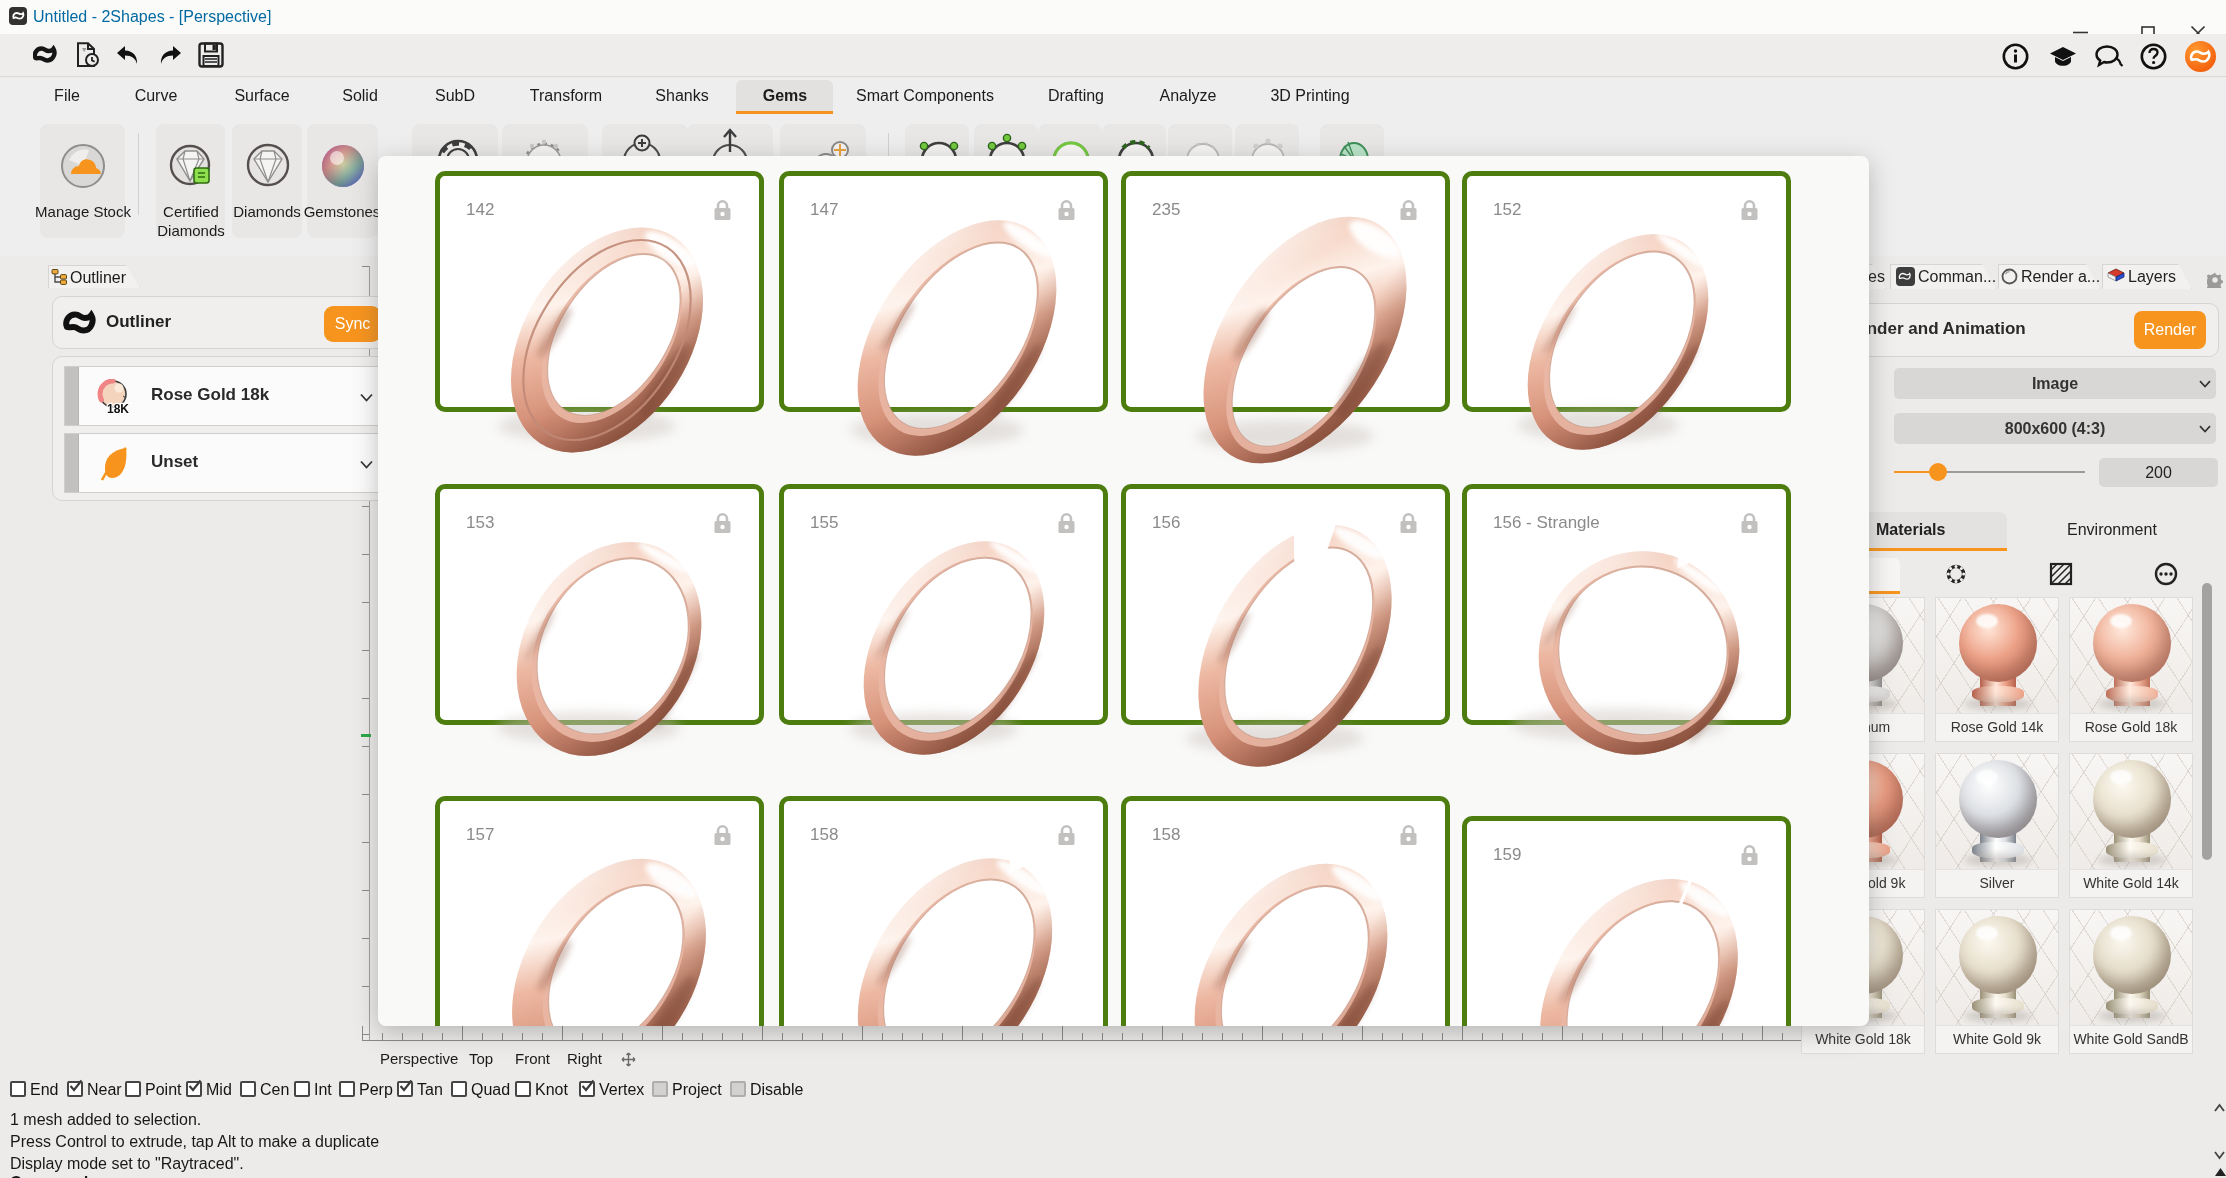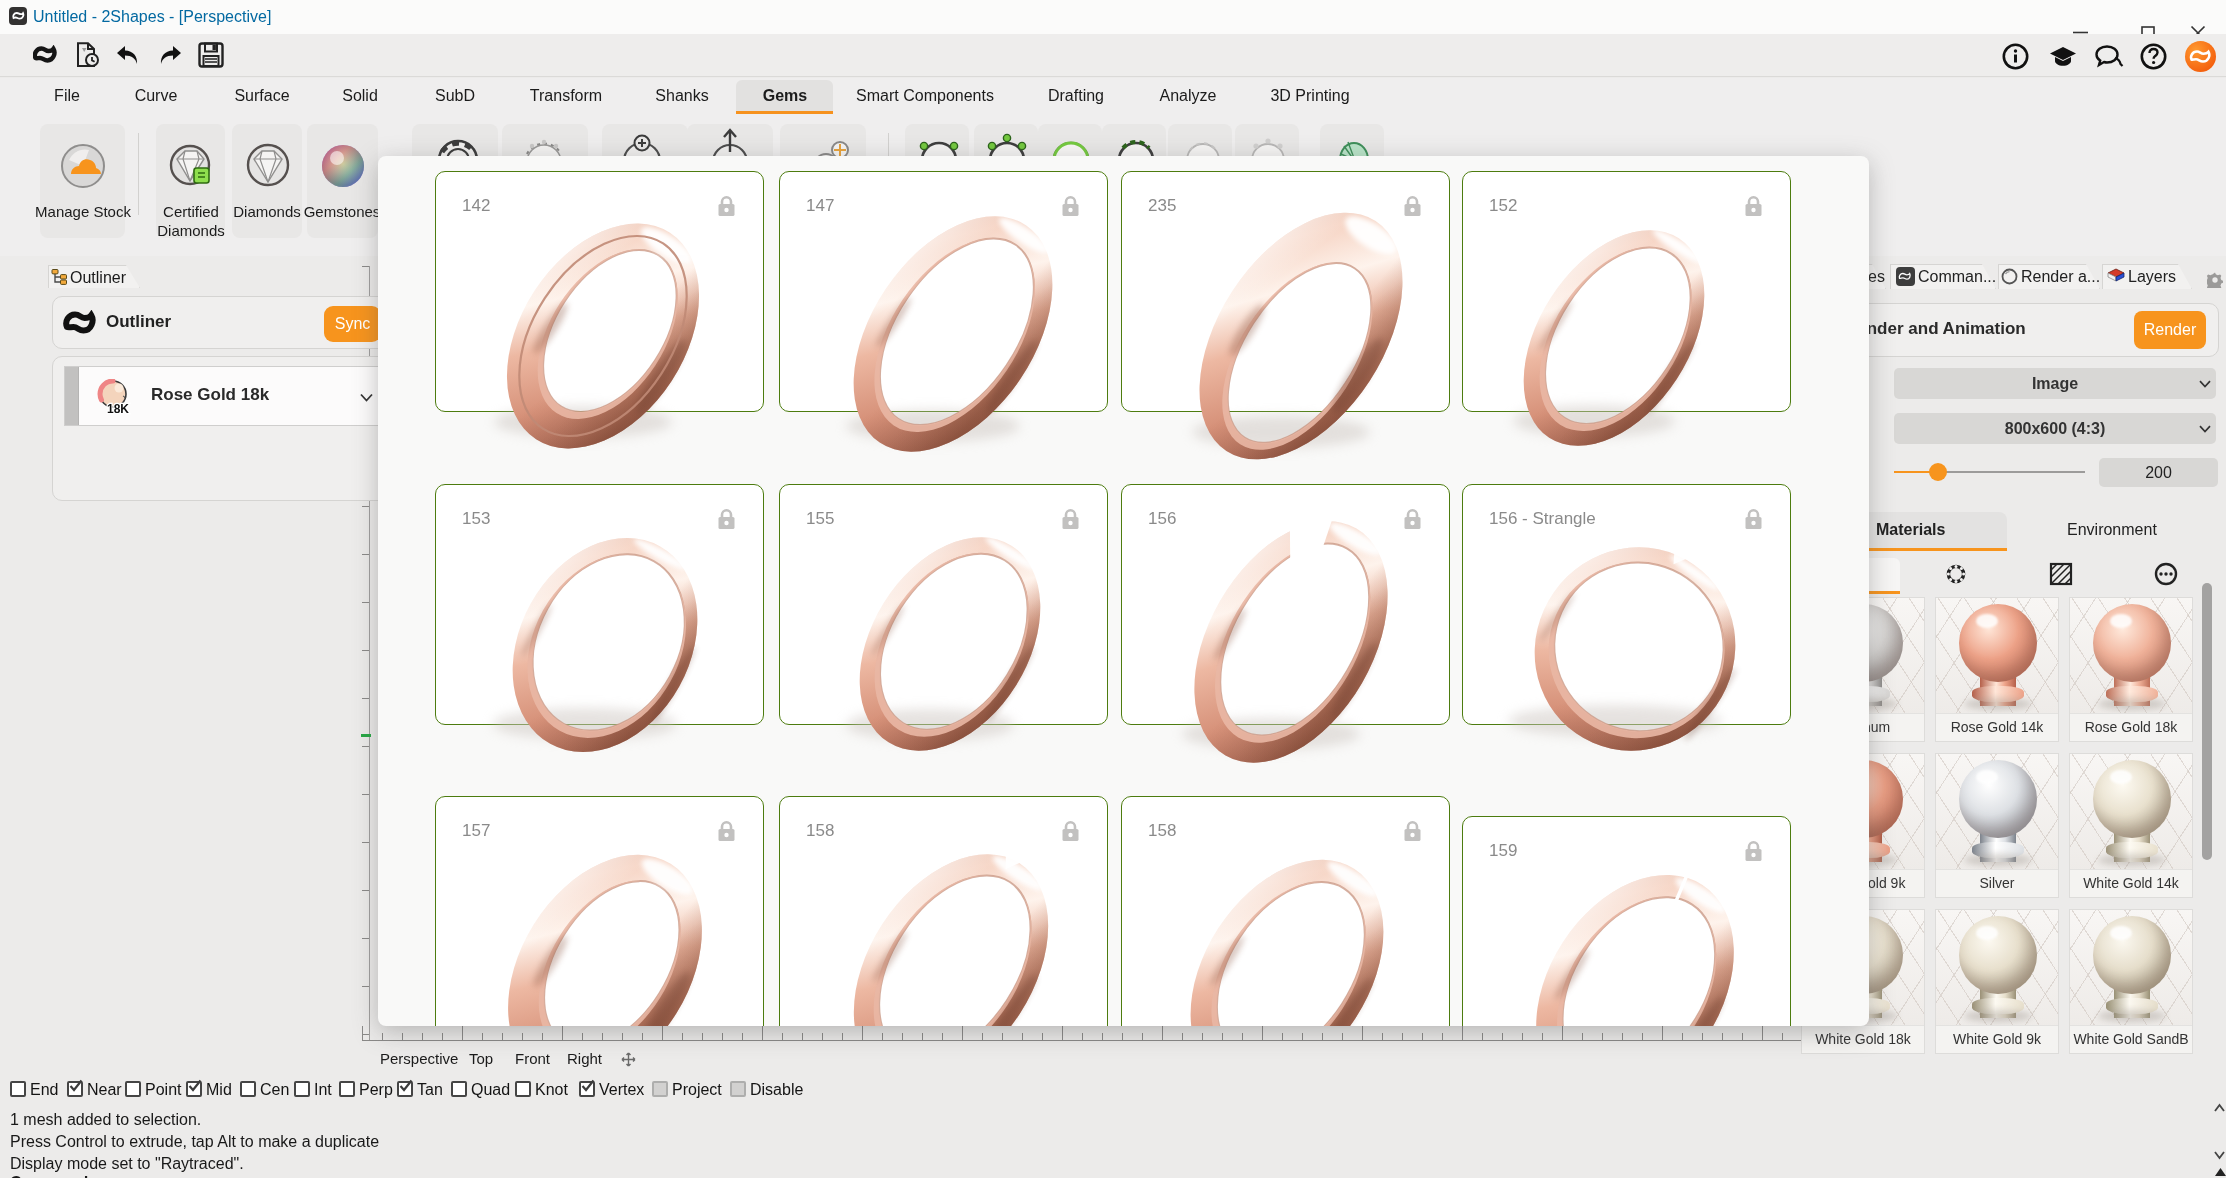--- a/index.html
+++ b/index.html
@@ -28,21 +28,21 @@
 
   
   .paneltab { background:#f2f1f0; border:1px solid #d6d5d3; border-bottom:none; }
   #outlinerbox1, #outlinerbox2 { background:#f0efee; border:1px solid #d5d4d2; border-radius:10px; }
   .selrow { position:absolute; background:#fcfbfb; border:1px solid #cfcecd; overflow:hidden; }
   .selbar { position:absolute; left:0; top:0; width:14px; height:100%; background:#c2c1c0; border-right:1px solid #b5b4b3; }
 
   
   #modal { z-index:10; left:378px; top:156px; width:1491px; height:870px; background:#f9f9f8; border-radius:8px;
            box-shadow:0 6px 24px rgba(80,80,80,.35); overflow:hidden; }
-  .ringcard { position:absolute; width:329px; height:241px; background:#ffffff; border:1px solid #4d7c0f; border-radius:10px; }
+  .ringcard { position:absolute; width:329px; height:241px; background:#ffffff; border:5px solid #4d7c0f; border-radius:10px; }
   .ringnum { position:absolute; left:26px; top:24px; font-size:17px; color:#8a8a8a; }
   .ringlock { position:absolute; right:27px; top:23px; }
   .ringimg { position:absolute; left:0; top:0; width:329px; height:300px; }
 
   
   .rtab { position:absolute; font-size:16px; color:#222; }
   .ddrop { position:absolute; left:104px; width:322px; height:31px; background:#d8d7d5; border-radius:5px;
            text-align:center; font-size:16px; font-weight:bold; color:#333; line-height:31px; }
   .matcard { position:absolute; width:124px; background:#f4f3f2; border:1px solid #dddcda; }
   .matlabel { position:absolute; left:0; bottom:0; width:100%; height:28px; font-size:14px; white-space:nowrap; color:#333;
@@ -290,20 +290,31 @@
       <div class="selbar"></div>
       <svg class="abs" style="left:31px;top:12px;" width="38" height="38" viewBox="0 0 38 38">
         <circle cx="17" cy="15" r="13" fill="#f4d4bc" stroke="#3a3a3a" stroke-width="1.6"></circle>
         <path d="M6 22 a13 13 0 0 1-2-7 a13 13 0 0 1 7-11.5 a13 13 0 0 0-5 18.5" fill="#f08080"></path>
         <path d="M5.5 21 a13 13 0 0 1-1.5-6 c0-7 5.5-13 13-13" fill="none" stroke="#ef8585" stroke-width="5" stroke-linecap="round"></path>
         <circle cx="23" cy="9" r="4.5" fill="#fbeada"></circle>
         <path d="M27 17 a3 3 0 0 1 2 2" stroke="#555" stroke-width="1.2" fill="none"></path>
         <text x="11" y="34" font-size="12" font-weight="bold" fill="#111" stroke="#fff" stroke-width="2.4" paint-order="stroke">18K</text>
       </svg>
       <div class="abs" style="left:86px;top:18px;font-size:17px;font-weight:bold;color:#2a2a2a;">Rose Gold 18k</div>
+      <svg class="abs" style="left:295px;top:26px;" width="13" height="9" viewBox="0 0 13 9">
+          <path d="M1 1.5 L6.5 7.5 L12 1.5" fill="none" stroke="#333" stroke-width="1.8"></path>
+        </svg>
+    </div>
+    <div class="selrow" style="left:11px;top:76px;width:317px;height:60px;">
+      <div class="selbar"></div>
+      <svg class="abs" style="left:33px;top:10px;" width="36" height="40" viewBox="0 0 36 40">
+        <path d="M28 4 C14 6 6 14 7 26 C7.5 31 10 34 14 34 C24 34 30 22 28 4 Z" fill="#f7941d"></path>
+        <path d="M28 4 C20 12 12 20 4 36" stroke="#f7941d" stroke-width="2.6" fill="none"></path>
+      </svg>
+      <div class="abs" style="left:86px;top:18px;font-size:17px;font-weight:bold;color:#2a2a2a;">Unset</div>
       <svg class="abs" style="left:295px;top:26px;" width="13" height="9" viewBox="0 0 13 9">
           <path d="M1 1.5 L6.5 7.5 L12 1.5" fill="none" stroke="#333" stroke-width="1.8"></path>
         </svg>
     </div>
   </div>
 </div>
 
 <div id="rightpanel" class="abs" style="left:1790px;top:256px;width:436px;height:922px;z-index:3;">
 
   <div class="abs paneltab" style="left:40px;top:8px;width:56px;height:25px;clip-path:polygon(0 0,42px 0,100% 100%,0 100%);"></div>

